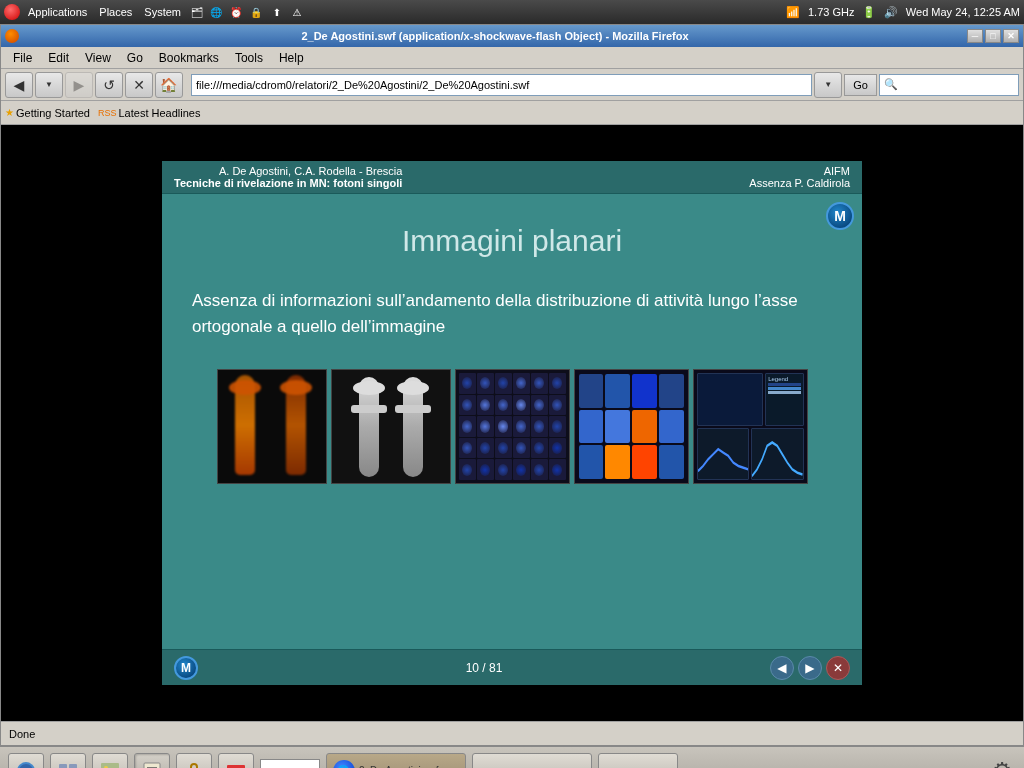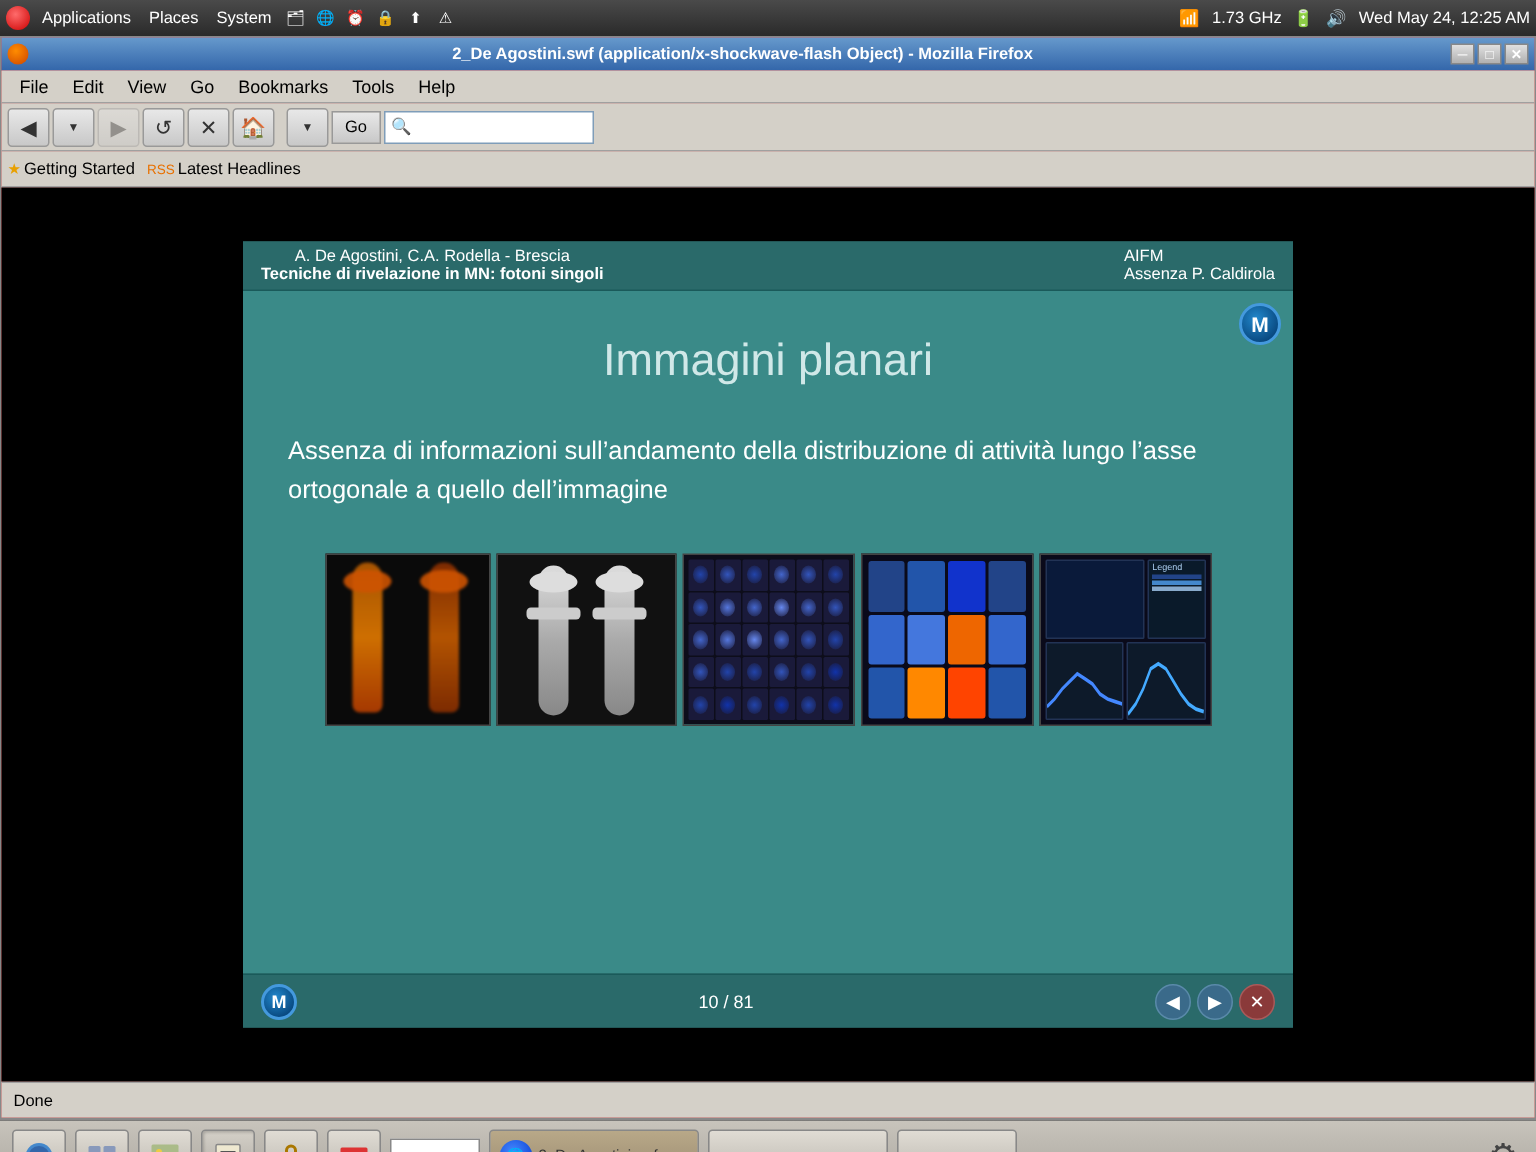--- a/index.html
+++ b/index.html
@@ -168,22 +168,22 @@
     .slide-header {
       background: #2a6a6a;
       padding: 4px 12px;
       display: flex;
       justify-content: space-between;
       align-items: flex-start;
       font-size: 11px;
       color: white;
       border-bottom: 1px solid #1a5a5a;
     }
-    .slide-header-left { text-align: center; }
-    .slide-header-right { }
+    .slide-header-left { text-align: right; }
+    .slide-header-right { text-align: right; }
     .slide-header-subtitle { font-weight: bold; font-size: 11px; color: white; }
 
     .slide-body {
       flex: 1;
       padding: 20px 30px;
       position: relative;
     }
 
     .slide-m-logo {
       position: absolute;
@@ -494,20 +494,23 @@
     <div class="nav-btn">
         <span>↺</span>
       </div>
     <div class="nav-btn">
         <span>✕</span>
       </div>
     <div class="nav-btn">
         <span>🏠</span>
       </div>
     <div class="toolbar-sep"></div>
+    <div class="url-bar">
+      <span>file:///media/cdrom0/relatori/2_De%20Agostini/2_De%20Agostini.swf</span>
+    </div>
     <div class="nav-btn">
         <span style="font-size:8px">▼</span>
       </div>
     <button class="go-btn">Go</button>
     <div class="search-box">
       <span style="color:#666;font-size:11px">🔍</span>
     </div>
   </div>
 
   <div class="bookmarks-bar">

